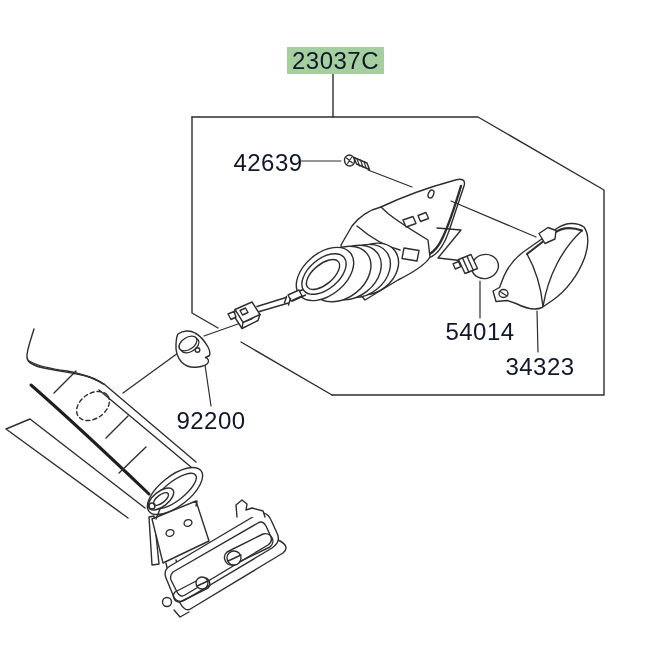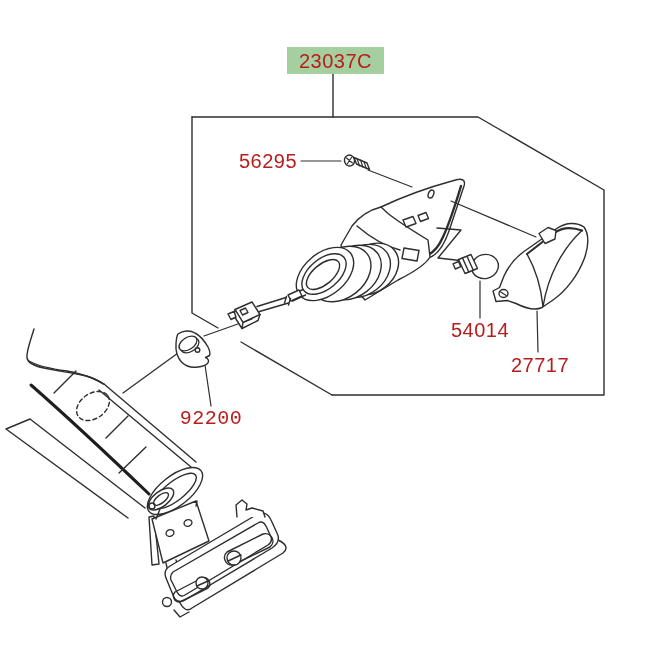--- a/index.html
+++ b/index.html
@@ -1,19 +1,19 @@
 <!DOCTYPE html>
 <html><head>
 <meta charset="utf-8">
 <style>
   html,body{margin:0;padding:0;background:#ffffff;}
   #stage{position:relative;width:660px;height:660px;background:#ffffff;overflow:hidden;
          font-family:"Liberation Sans",sans-serif;}
   #art{position:absolute;left:0;top:0;}
-  .plabel{position:absolute;transform:translateX(-50%);font-size:20px;color:#b91c1c;
+  .plabel{position:absolute;transform:translateX(-50%);font-size:24px;color:#0f172a;
           letter-spacing:.5px;white-space:nowrap;line-height:1;cursor:pointer;}
   .plabel.hl{transform:none;width:97px;height:27px;display:flex;align-items:center;
              justify-content:center;background:#a6cfa0;}
 </style>
 </head>
 <body>
 
 <div id="stage">
 
   <svg id="art" width="660" height="660" viewBox="0 0 660 660">
@@ -130,20 +130,20 @@
         <path d="M527,254 C536,270 541,287 543,306.5"></path>
         <path fill="#fff" d="M539,233.5 L548,227.5 L556,230.5 L555,239 L545,243.5 Z"></path>
         <ellipse cx="503.5" cy="293.5" rx="4.5" ry="4" fill="#fff"></ellipse>
         <path d="M500,291.5 L507,296" stroke-width="1.1"></path>
       </g>
     </g>
   </svg>
 
   <div class="plabel hl" style="left: 287px; top: 47px; background-color: rgb(166, 207, 160);">23037C</div>
 
-  <div class="plabel" style="left:268px;top:151px;">56295</div>
+  <div class="plabel" style="left:268px;top:151px;">42639</div>
 
   <div class="plabel" style="left:480px;top:320px;">54014</div>
 
-  <div class="plabel" style="left:540px;top:355px;">27717</div>
+  <div class="plabel" style="left:540px;top:355px;">34323</div>
 
-  <div class="plabel" style="left:211px;top:409px;font-family:Liberation Mono, monospace;">92200</div>
+  <div class="plabel" style="left:211px;top:409px;">92200</div>
 </div>
 
 </body></html>

